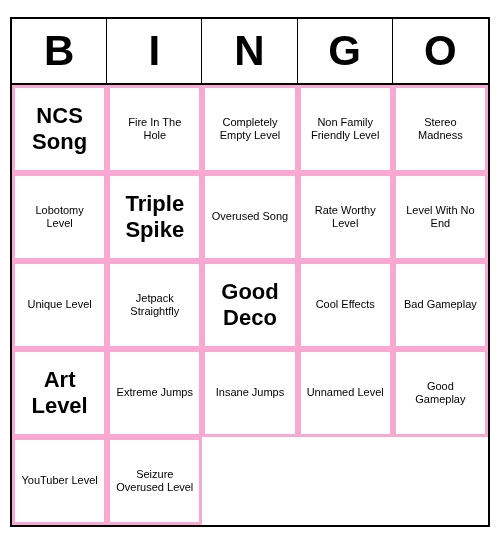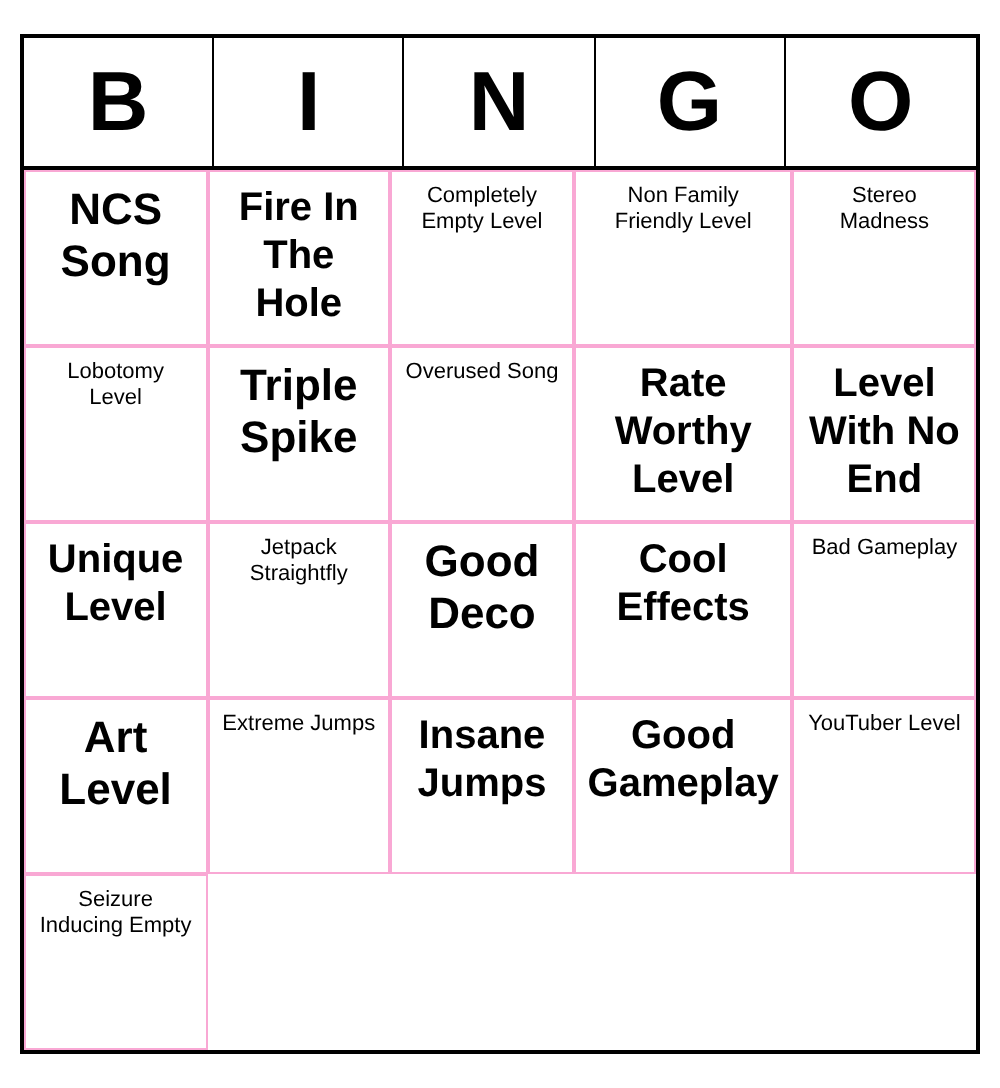--- a/index.html
+++ b/index.html
@@ -28,38 +28,39 @@
       padding: 8px 0;
       border-right: 1px solid #000;
     }
     .bingo-letter:last-child { border-right: none; }
     .bingo-grid {
       display: grid;
       grid-template-columns: repeat(5, 1fr);
       grid-template-rows: repeat(5, 1fr);
     }
     .bingo-cell {
-      border: 1px solid #f9a8d4;
+      border: 3px solid #f9a8d4;
       min-height: 88px;
       display: flex;
+      align-items: center;
       justify-content: center;
       text-align: center;
       padding: 6px;
       line-height: 1.2;
     }
     .bingo-cell span {
       display: block;
     }
     .large-text {
       font-size: 22px;
       font-weight: bold;
     }
     .medium-text {
-      font-size: 20px;
-      font-weight: bold;
+      font-size: 11px;
+      font-weight: normal;
     }
     .small-text {
       font-size: 11px;
     }
   </style>
 </head>
 <body>
 
 <div class="bingo-card">
   <div class="bingo-header">
@@ -118,22 +119,25 @@
       <div class="bingo-cell">
         <span class="large-text">Art Level</span>
       </div>
       <div class="bingo-cell">
         <span class="small-text">Extreme Jumps</span>
       </div>
       <div class="bingo-cell">
         <span class="medium-text">Insane Jumps</span>
       </div>
       <div class="bingo-cell">
+        <span class="medium-text">Unnamed Level</span>
+      </div>
+      <div class="bingo-cell">
         <span class="medium-text">Good Gameplay</span>
       </div>
       <div class="bingo-cell">
         <span class="small-text">YouTuber Level</span>
       </div>
       <div class="bingo-cell">
-        <span class="small-text">Seizure Inducing Empty</span>
+        <span class="small-text">Seizure Overused Level</span>
       </div>
     </div>
 </div>
 
 </body></html>

